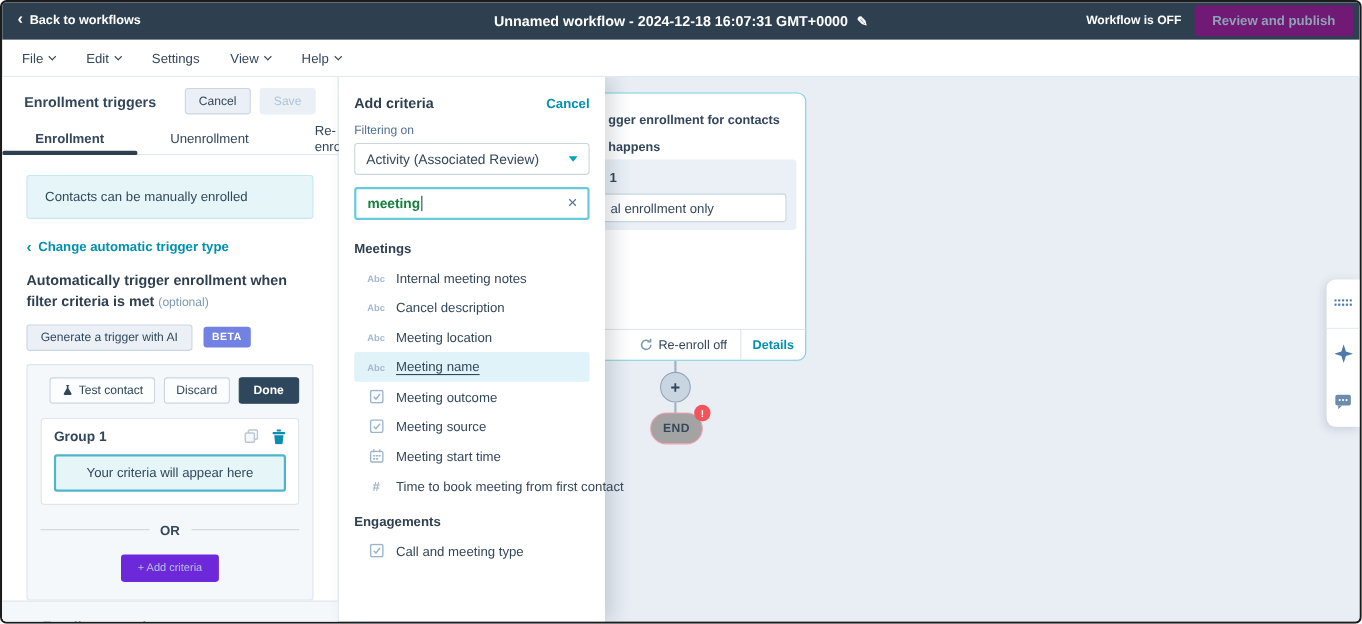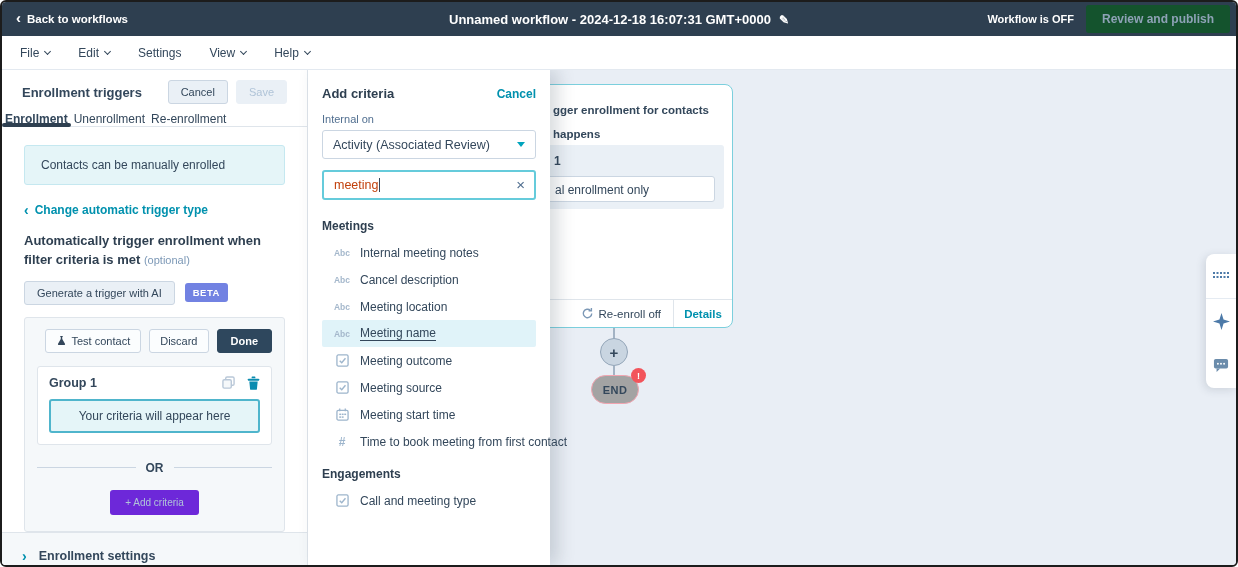--- a/index.html
+++ b/index.html
@@ -8,21 +8,21 @@
   .screen { position:relative; width:1238px; height:567px; border:2px solid #1c1c1c; border-radius:6px; overflow:hidden; background:#e9eef5; }
 
   
   .topbar { position:absolute; left:0; top:0; width:100%; height:34px; background:#2e3f50; display:flex; align-items:center; color:#fff; z-index:10; }
   .back { display:flex; align-items:center; gap:6px; padding:0 14px; font-size:11.5px; font-weight:bold; cursor:pointer; }
   .back .chevl { font-size:15px; line-height:10px; margin-top:-2px; }
   .tb-title { position:absolute; left:0; right:0; text-align:center; font-size:13px; font-weight:bold; pointer-events:none; }
   .tb-title .pencil { font-size:12px; margin-left:8px; pointer-events:auto; }
   .tb-right { margin-left:auto; display:flex; align-items:center; gap:12px; padding-right:6px; z-index:2; }
   .wf-status { font-size:11px; font-weight:bold; }
-  .review-btn { background:#14532d; color:#8ea2b6; font-size:12px; font-weight:bold; padding:7px 16px; border-radius:3px; }
+  .review-btn { background:#701a75; color:#8ea2b6; font-size:12px; font-weight:bold; padding:7px 16px; border-radius:3px; }
 
   
   .menubar { position:absolute; left:0; top:34px; width:100%; height:34px; background:#fff; display:flex; align-items:center; border-bottom:1px solid #e3e9f0; z-index:9; }
   .menu-item { display:flex; align-items:center; font-size:12px; color:#33475b; margin-left:28px; cursor:pointer; }
   .menu-item:first-child { margin-left:18px; }
   .cdown { width:5px; height:5px; border-right:1.5px solid #33475b; border-bottom:1.5px solid #33475b; transform:rotate(45deg); display:inline-block; margin-left:6px; margin-top:-3px; }
   .cdown.grey { border-color:#7c98b6; }
   .mb-right { margin-left:auto; display:flex; align-items:center; gap:8px; padding-right:14px; }
   .soft-btn { background:#eaf0f6; color:#7c98b6; font-size:11px; font-weight:bold; padding:6px 12px; border-radius:3px; display:flex; align-items:center; cursor:pointer; }
 
@@ -52,21 +52,21 @@
   .rt-cell.first { border-bottom:1px solid #e5ebf2; }
 
   
   .left-panel { position:absolute; left:0; top:68px; bottom:0; width:306px; background:#fff; z-index:2; border-right:1px solid #dfe5eb; display:flex; flex-direction:column; }
   .lp-header { display:flex; align-items:center; padding:10px 20px 8px 20px; }
   .lp-title { font-size:13px; font-weight:bold; color:#33475b; }
   .lp-hbtns { margin-left:auto; display:flex; gap:8px; }
   .btn-light { background:#eaf0f6; border:1px solid #cbd6e2; color:#33475b; font-size:11px; padding:5px 12px; border-radius:3px; cursor:pointer; }
   .btn-disabled { background:#eaf0f6; border:1px solid #eaf0f6; color:#b0c4d8; font-size:11px; padding:5px 12px; border-radius:3px; }
   .tabs { display:flex; height:34px; border-bottom:1px solid #dfe5eb; }
-  .tab { position:relative; display:flex; align-items:center; justify-content:center; padding:0 3px; font-size:12px; color:#33475b; font-weight:bold; cursor:pointer; }
+  .tab { position:relative; display:flex; align-items:center; justify-content:center; padding:0 30px; font-size:12px; color:#33475b; font-weight:bold; cursor:pointer; }
   .tab.inactive { font-weight:normal; }
   .tab.active::after { content:""; position:absolute; left:0; right:0; bottom:-1px; height:4px; background:#2e3f50; border-radius:2px; }
   .lp-body { padding:0 22px; flex:1; }
   .info-box { margin-top:18px; background:#e5f5f8; border:1px solid #c5e8f0; border-radius:3px; padding:12px 16px; font-size:12px; color:#33475b; }
   .change-link { margin-top:18px; color:#0091ae; font-size:12px; font-weight:bold; display:flex; align-items:center; gap:6px; cursor:pointer; }
   .change-link .chevl { font-size:14px; line-height:10px; }
   .lp-heading { margin-top:15px; font-size:13px; font-weight:bold; color:#2e3f50; line-height:1.45; }
   .lp-heading .opt { font-size:11px; font-weight:normal; color:#7c98b6; }
   .ai-row { margin-top:11px; display:flex; align-items:center; gap:10px; }
   .beta-badge { background:#7282e2; color:#fff; font-size:9.5px; font-weight:bold; padding:4px 8px; border-radius:3px; letter-spacing:.5px; }
@@ -91,21 +91,21 @@
   
   .criteria-panel { position:absolute; left:306px; top:68px; bottom:0; width:242px; background:#fff; z-index:3; box-shadow:8px 0 16px rgba(45,62,80,.18); padding:16px 14px 0 14px; }
   .cp-header { display:flex; align-items:center; }
   .cp-title { font-size:13px; font-weight:bold; color:#2e3f50; }
   .cp-cancel { margin-left:auto; color:#0091ae; font-size:12px; font-weight:bold; cursor:pointer; }
   .cp-filtering { margin-top:12px; font-size:11px; color:#516f90; }
   .cp-dropdown { margin-top:5px; height:29px; border:1px solid #cbd6e2; border-radius:3px; display:flex; align-items:center; padding:0 10px; cursor:pointer; background:#fff; }
   .cp-dropdown .val { font-size:12.5px; color:#33475b; }
   .tri-down { margin-left:auto; width:0; height:0; border-left:4.5px solid transparent; border-right:4.5px solid transparent; border-top:5.5px solid #00a4bd; }
   .cp-search { margin-top:11px; height:30px; border:2px solid #65cbdb; border-radius:3px; display:flex; align-items:center; padding:0 10px; position:relative; }
-  .cp-search .val { font-size:12.5px; color:#c2410c; }
+  .cp-search .val { font-size:12.5px; color:#15803d;font-weight:bold; }
   .tcaret { display:inline-block; width:1px; height:14px; background:#33475b; margin-left:1px; }
   .cp-search .x { position:absolute; right:9px; font-size:15px; color:#516f90; cursor:pointer; line-height:14px; }
   .cp-list { margin-top:15px; }
   .sec-header { font-size:12px; font-weight:bold; color:#2e3f50; padding:4px 0 6px 0; }
   .sec-header.second { margin-top:8px; }
   .row { display:flex; align-items:center; height:27px; padding-left:10px; border-radius:2px; cursor:pointer; }
   .row.hl { background:#e0f3f9; }
   .ic { width:20px; display:flex; align-items:center; justify-content:center; flex:none; }
   .ic.abc { font-size:8.5px; font-weight:bold; color:#a5b8cc; }
   .ic.hash { font-size:12px; font-weight:bold; color:#9db5cc; }
@@ -301,21 +301,21 @@
       <span class="chevr">›</span>
       <span class="lbl">Enrollment settings</span>
     </div>
   </div>
 
   <div class="criteria-panel">
     <div class="cp-header">
       <span class="cp-title">Add criteria</span>
       <span class="cp-cancel">Cancel</span>
     </div>
-    <div class="cp-filtering">Internal on</div>
+    <div class="cp-filtering">Filtering on</div>
     <div class="cp-dropdown">
       <span class="val">Activity (Associated Review)</span>
       <i class="tri-down"></i>
     </div>
     <div class="cp-search">
       <span class="val">meeting</span>
         <span class="tcaret"></span>
       <span class="x">×</span>
     </div>
 

